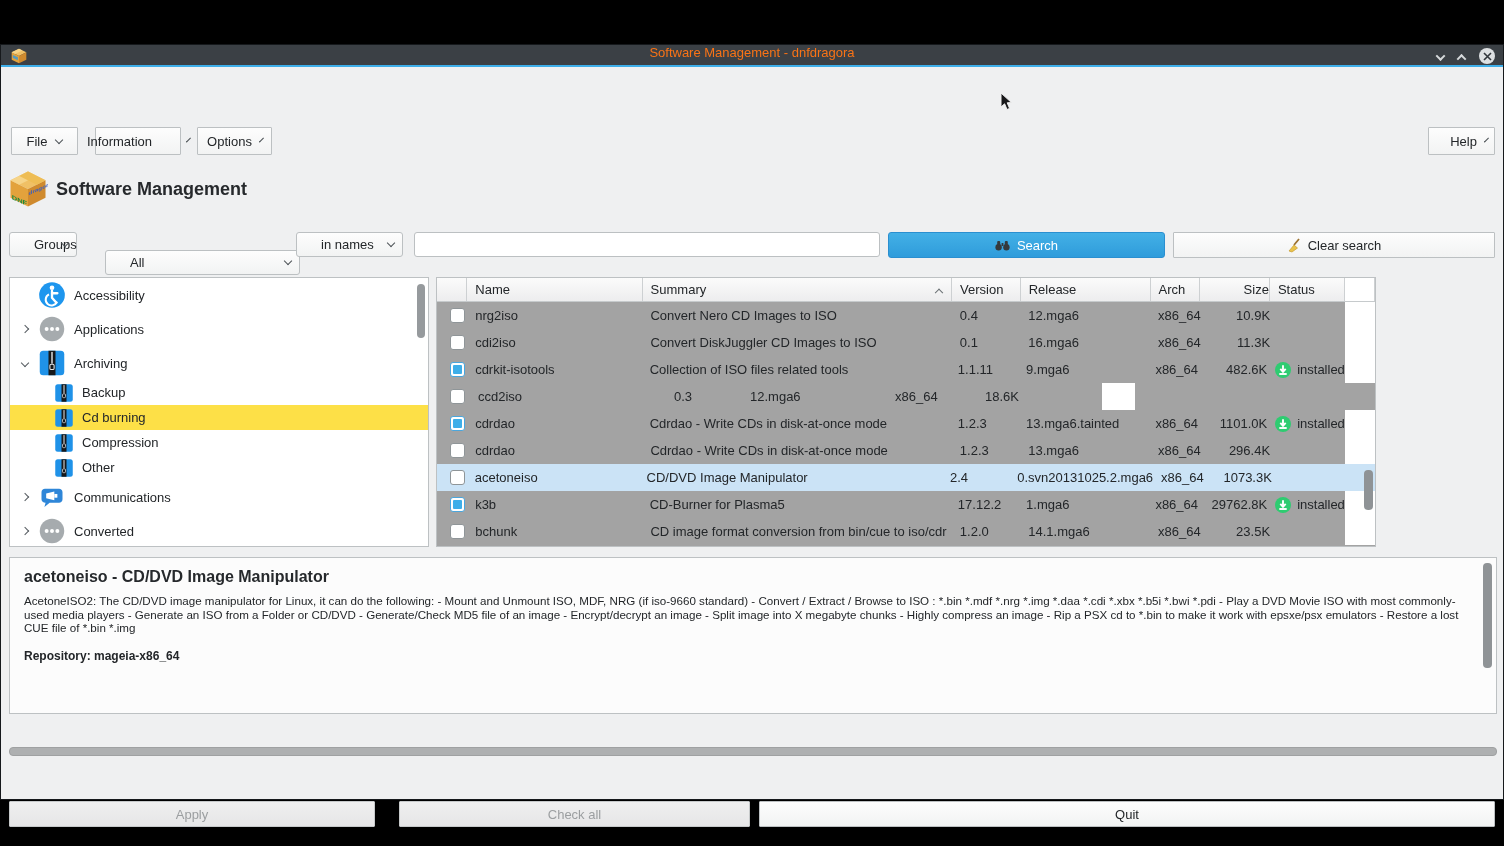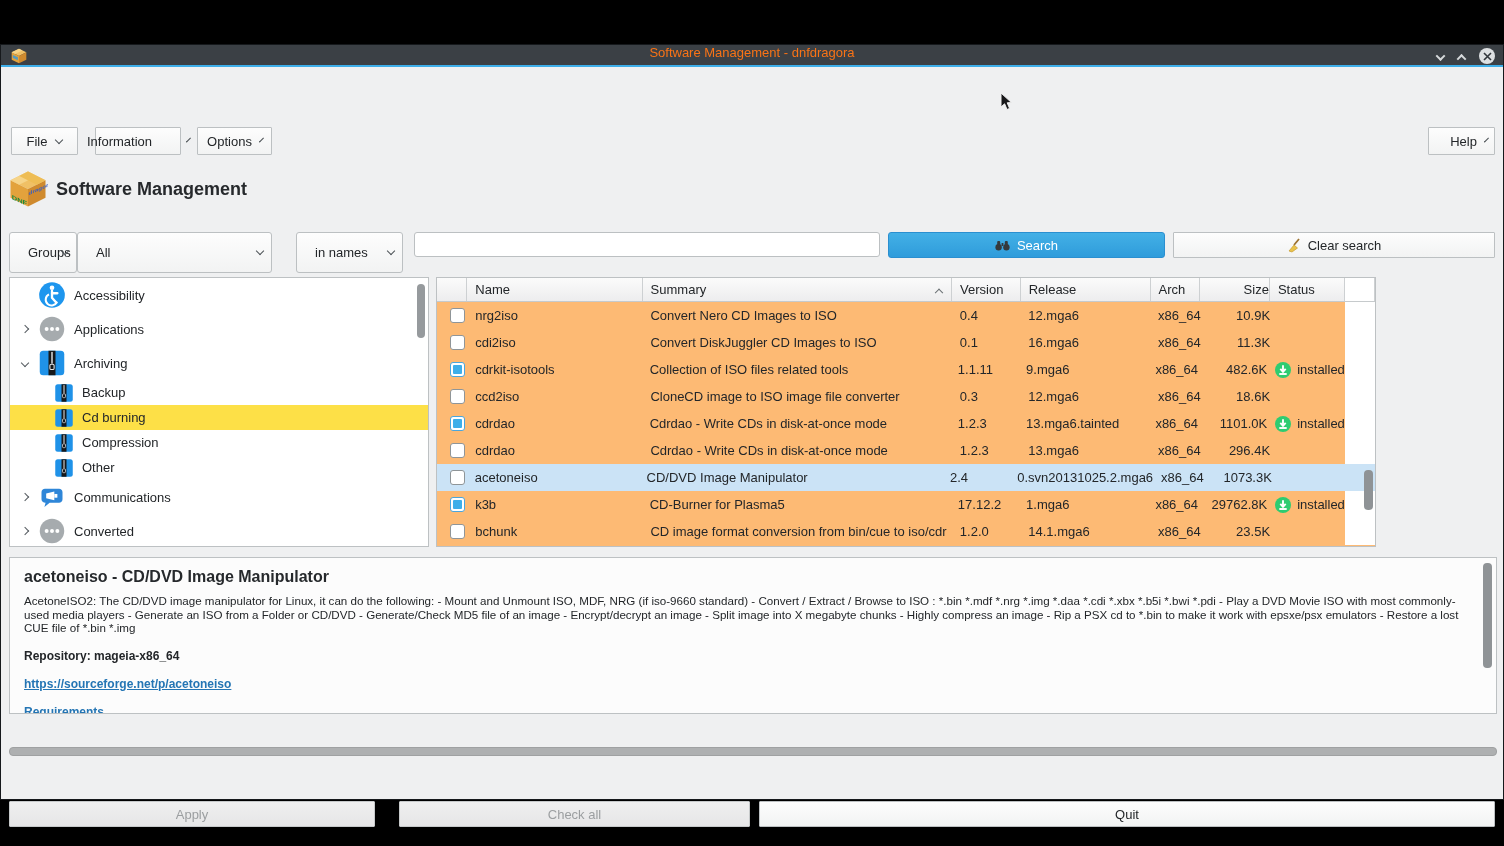--- a/index.html
+++ b/index.html
@@ -27,36 +27,36 @@
     font-size:13px; color:#232629; display:flex; align-items:center; justify-content:center; }
   .menu-btn { position:absolute; top:82px; height:28px; gap:9px; padding:0 10px; }
   .menu-chev { width:6px; height:6px; border-right:1.5px solid #4d5357; border-bottom:1.5px solid #4d5357; transform:rotate(45deg); margin-top:-3px; }
 
   
   .app-header { position:absolute; left:7px; top:123px; display:flex; align-items:center; gap:8px; }
   .app-header svg { width:40px; height:42px; }
   .app-title { font-size:18px; font-weight:bold; color:#26292c; }
 
   
-  .combo { position:absolute; top:187px; height:41px; background:linear-gradient(#fdfdfd,#f2f3f3);
+  .combo { position:absolute; top:187px; height:25px; background:linear-gradient(#fdfdfd,#f2f3f3);
     border:1px solid #bcc0c2; border-radius:3px; font-size:13px; color:#232629;
-    display:flex; align-items:center; padding:0 18px; }
+    display:flex; align-items:center; padding:0 24px; }
   .combo .menu-chev { position:absolute; right:8px; }
   .search-input { position:absolute; top:187px; left:413px; width:466px; height:25px;
     background:#fff; border:1px solid #bcc0c2; border-radius:3px; font-size:13px; padding:0 6px; }
   .search-btn { position:absolute; top:187px; left:887px; width:277px; height:26px;
     background:linear-gradient(#43b0e6,#2f9cdb); border:1px solid #2a8fd0; border-radius:3px;
     color:#fff; font-size:13px; display:flex; align-items:center; justify-content:center; gap:7px; }
   .clear-btn { position:absolute; top:187px; left:1172px; width:322px; height:26px; gap:7px; }
 
   
   .tree-panel { position:absolute; left:8px; top:232px; width:420px; height:270px;
     background:#fff; border:1px solid #bdc1c3; overflow:hidden; }
   .table-panel { position:absolute; left:435px; top:232px; width:940px; height:270px;
-    background:#fdba74; border:1px solid #bdc1c3; overflow:hidden; }
+    background:#a3a3a3; border:1px solid #bdc1c3; overflow:hidden; }
   .details-panel { position:absolute; left:8px; top:512px; width:1488px; height:157px;
     background:#fcfcfc; border:1px solid #bdc1c3; padding:6px 12px; overflow:hidden; }
 
   
   .tree-row { display:flex; align-items:center; gap:8px; padding-left:10px; height:34px;
     font-size:13px; color:#232629; position:relative; }
   .tree-row.child { height:25px; padding-left:44px; }
   .tree-row.selected { background:#fde047; }
   .tree-expander { width:10px; height:10px; display:inline-flex; align-items:center; justify-content:center; flex:0 0 10px; }
   .exp-c { width:6px; height:6px; border-right:1.6px solid #555b60; border-bottom:1.6px solid #555b60; transform:rotate(-45deg); }
@@ -152,21 +152,21 @@
         <text x="3" y="24" font-size="6" fill="#1c8a3c" font-weight="bold" transform="skewY(24) scale(1,0.8)" transform-origin="3 24">DNF</text>
         <text x="16.5" y="21" font-size="5" fill="#3a5fc0" font-weight="bold" transform="skewY(-24) scale(1,0.8)" transform-origin="16.5 21">dragora</text>
       </svg>
       <span class="app-title">Software Management</span>
     </div>
 
     <div class="combo" style="left:8px; width:68px;">
       <span>Groups</span>
       <i class="menu-chev"></i>
     </div>
-    <div class="combo" style="left:76px; width:195px;">
+    <div class="combo" style="left:104px; width:195px;margin-top:18px;">
       <span>All</span>
       <i class="menu-chev"></i>
     </div>
     <div class="combo" style="left:295px; width:107px;">
       <span>in names</span>
       <i class="menu-chev"></i>
     </div>
     <input class="search-input" type="text" value="" style="">
     <div class="search-btn">
       <svg width="15" height="11" viewBox="0 0 15 11">
@@ -366,21 +366,20 @@
               </svg>
               <span>installed</span>
             </div>
             <div class="cell c8"></div>
           </div>
           <div class="tbl-row">
             <div class="cell c0">
               <span class="checkbox"></span>
             </div>
             <div class="cell c1">ccd2iso</div>
-            <div class="cell c2">CloneCD image to ISO image file converter</div>
             <div class="cell c3">0.3</div>
             <div class="cell c4">12.mga6</div>
             <div class="cell c5">x86_64</div>
             <div class="cell c6">18.6K</div>
             <div class="cell c7"></div>
             <div class="cell c8"></div>
           </div>
           <div class="tbl-row">
             <div class="cell c0">
               <span class="checkbox checked">
@@ -467,24 +466,20 @@
             <div class="cell c8"></div>
           </div>
         </div>
       <div class="tbl-scroll"></div>
     </div>
 
     <div class="details-panel">
       <div class="dt-title">acetoneiso - CD/DVD Image Manipulator</div>
       <div class="dt-desc">AcetoneISO2: The CD/DVD image manipulator for Linux, it can do the following: - Mount and Unmount ISO, MDF, NRG (if iso-9660 standard) - Convert / Extract / Browse to ISO : *.bin *.mdf *.nrg *.img *.daa *.cdi *.xbx *.b5i *.bwi *.pdi - Play a DVD Movie ISO with most commonly-used media players - Generate an ISO from a Folder or CD/DVD - Generate/Check MD5 file of an image - Encrypt/decrypt an image - Split image into X megabyte chunks - Highly compress an image - Rip a PSX cd to *.bin to make it work with epsxe/psx emulators - Restore a lost CUE file of *.bin *.img</div>
       <div class="dt-repo">Repository: mageia-x86_64</div>
-      <div id="dt-links">
-          <a class="dt-link" href="#">https://sourceforge.net/p/acetoneiso</a>
-          <a class="dt-link" href="#">Requirements</a>
-        </div>
       <div class="dt-scroll"></div>
     </div>
 
     <div class="h-bar"></div>
 
     <div class="btn foot-btn disabled" id="apply-btn">
       <span>Apply</span>
     </div>
     <div class="btn foot-btn disabled" id="checkall-btn">
       <span>Check all</span>

